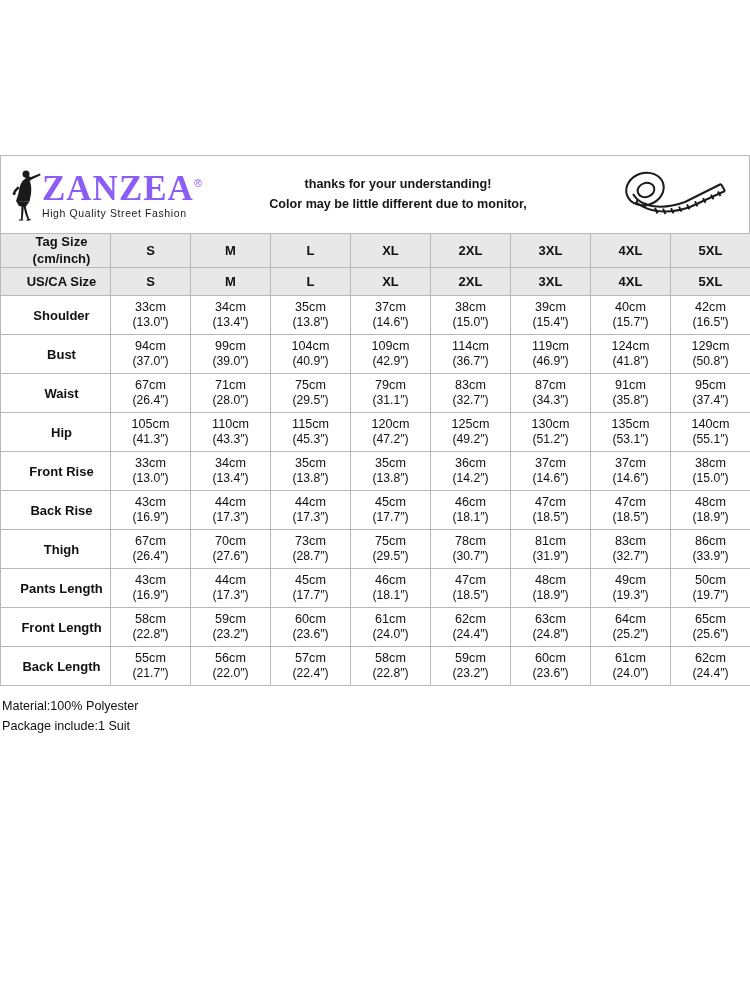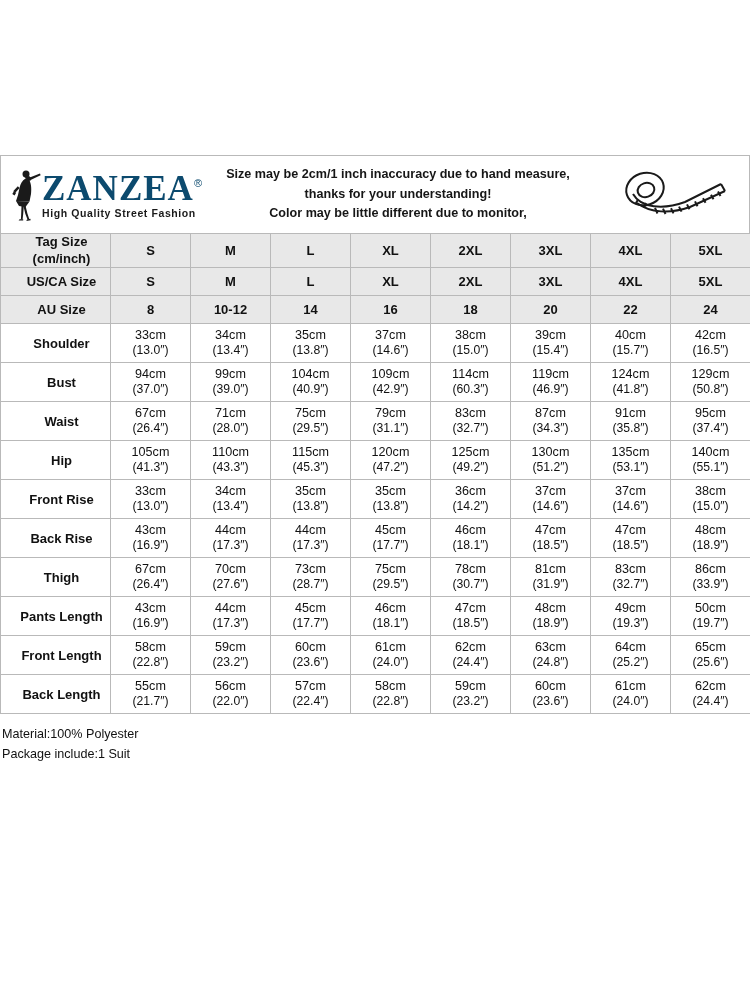--- a/index.html
+++ b/index.html
@@ -29,30 +29,30 @@
     display:flex;align-items:center;
     padding-left:6px;box-sizing:border-box;
   }
   .logo-fig{flex:0 0 34px;height:56px;}
   .logo-words{margin-left:1px;}
   .brand{
     font-family:"Liberation Serif", serif;
     font-size:35px;font-weight:700;
     letter-spacing:1px;line-height:1;
     position:relative;display:inline-block;
-    color:#0c4a6e;
+    color:#8b5cf6;
     text-align:center;
   }
   .brand .reg{
     font-size:11px;vertical-align:super;
     font-family:"Liberation Sans", sans-serif;
     font-weight:400;
   }
   .tagline{
-    font-size:10.5px;font-weight:700;
+    font-size:10.5px;font-weight:400;
     letter-spacing:.6px;margin-top:1px;
     color:#1a1a1a;white-space:nowrap;
   }
   .notice{
     flex:1;text-align:center;
     font-size:12.6px;font-weight:700;
     line-height:1.58;color:#161616;
     padding:0 4px;
   }
   .tape-box{
@@ -124,21 +124,20 @@
           <path d="M6.8 24.6 L9.2 25.8 L7.6 28.4 L5.3 27 Z"></path>
         </g>
       </svg>
       <div class="logo-words">
         <div class="brand"><span>ZANZEA</span><span class="reg">®</span></div>
         <div class="tagline">High Quality Street Fashion</div>
       </div>
     </div>
 
     <div class="notice">
-      <div>Size may be 2cm/1 inch inaccuracy due to hand measure,</div>
       <div>thanks for your understanding!</div>
       <div>Color may be little different due to monitor,</div>
     </div>
 
     <div class="tape-box">
       <svg width="118" height="58" viewBox="0 0 118 58">
         <g fill="none" stroke="#1a1a1a" stroke-width="2">
           <ellipse cx="30" cy="23" rx="19" ry="16" transform="rotate(-18 30 23)"></ellipse>
           <ellipse cx="31" cy="24" rx="8.5" ry="7" transform="rotate(-18 31 24)"></ellipse>
           <path d="M22 37 C35 47 55 48 75 41 L110 25"></path>
@@ -186,31 +185,20 @@
         <td>M</td>
         <td>L</td>
         <td>XL</td>
         <td>2XL</td>
         <td>3XL</td>
         <td>4XL</td>
         <td>5XL</td>
       </tr>
 
 
-      <tr class="sizerow">
-        <td class="label">AU Size</td>
-        <td>8</td>
-        <td>10-12</td>
-        <td>14</td>
-        <td>16</td>
-        <td>18</td>
-        <td>20</td>
-        <td>22</td>
-        <td>24</td>
-      </tr>
 
       <tr class="mrow">
         <td class="label">Shoulder</td>
         <td>
             <span class="cm">33cm</span>
             <span class="inch">(13.0″)</span>
           </td>
         <td>
             <span class="cm">34cm</span>
             <span class="inch">(13.4″)</span>
@@ -254,21 +242,21 @@
         <td>
             <span class="cm">104cm</span>
             <span class="inch">(40.9″)</span>
           </td>
         <td>
             <span class="cm">109cm</span>
             <span class="inch">(42.9″)</span>
           </td>
         <td>
             <span class="cm">114cm</span>
-            <span class="inch">(60.3″)</span>
+            <span class="inch">(36.7″)</span>
           </td>
         <td>
             <span class="cm">119cm</span>
             <span class="inch">(46.9″)</span>
           </td>
         <td>
             <span class="cm">124cm</span>
             <span class="inch">(41.8″)</span>
           </td>
         <td>

